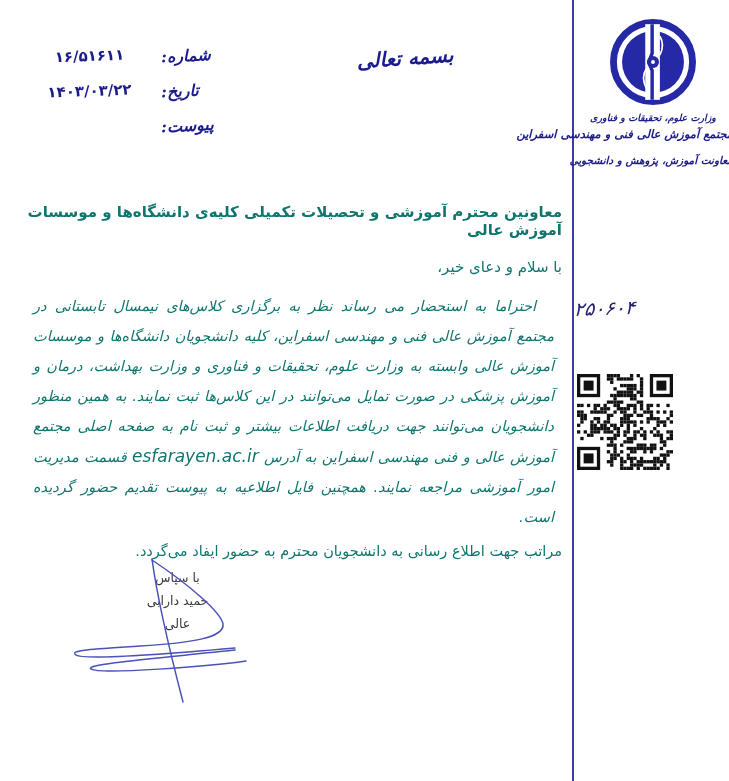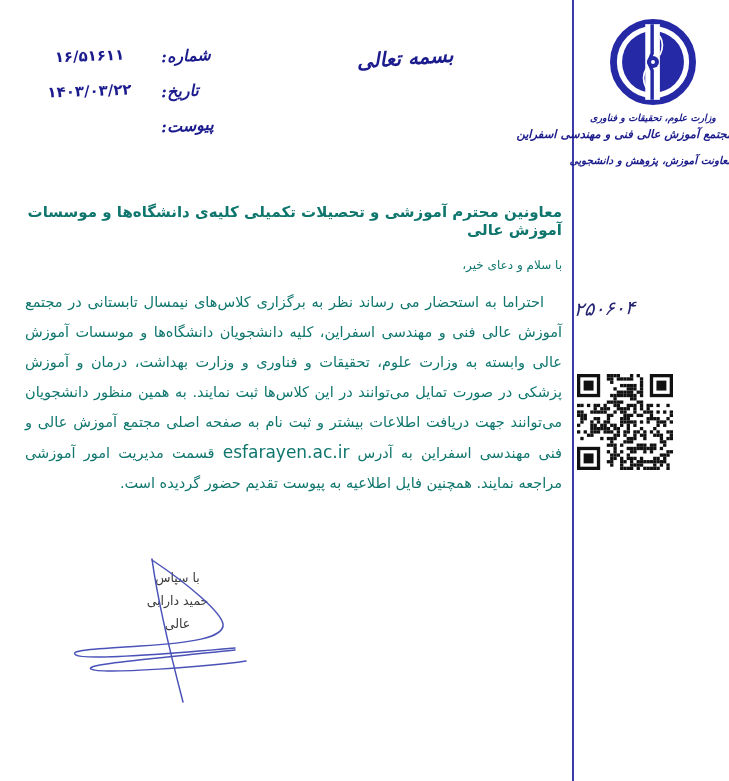--- a/index.html
+++ b/index.html
@@ -34,22 +34,22 @@
   .handnum{
     position:absolute;left:574px;top:297px;
     font:italic 19px "DejaVu Sans",sans-serif;color:#232370;
     letter-spacing:2.5px;transform:rotate(-2deg) skewX(-6deg);direction:ltr;
   }
   .qr{position:absolute;left:577px;top:374px;width:96px;height:96px;}
 
   
   .letter{position:absolute;left:25px;top:203px;width:537px;color:#0f766e;}
   .recipient{margin:0 0 19px;font-weight:bold;font-size:15px;text-align:right;}
-  .salutation{margin:0 0 15px;font-size:12px;}
-  .para{margin:0;font-size:14.5px;line-height:30px;text-align:justify;text-indent:18px;}
+  .salutation{margin:0 0 15px;font-size:15px;}
+  .para{margin:8px;font-size:14.5px;line-height:30px;text-align:justify;text-indent:18px;font-style:italic;}
   .para .url{font-size:17px;font-family:"DejaVu Sans",sans-serif;direction:ltr;unicode-bidi:embed;}
   .closing{margin:11px 0 0;font-size:14.5px;text-align:right;}
 
   
   .sig-block{position:absolute;left:30px;top:566px;width:295px;text-align:center;
     color:#3a3a3c;font-size:12.5px;line-height:23px;}
   .sig-scrawl{position:absolute;left:40px;top:548px;pointer-events:none;}
 </style>
 </head>
 <body>
@@ -400,20 +400,21 @@
           <rect width="23.17" height="23.17" fill="#111"></rect>
           <rect x="3.31" y="3.31" width="16.55" height="16.55" fill="#fff"></rect>
           <rect x="6.62" y="6.62" width="9.93" height="9.93" fill="#111"></rect>
         </g>
       </svg></div>
 
   <div class="letter">
     <p class="recipient">معاونین محترم آموزشی و تحصیلات تکمیلی کلیه‌ی دانشگاه‌ها و موسسات آموزش عالی</p>
     <p class="salutation">با سلام و دعای خیر،</p>
     <p class="para"><span>احتراما به استحضار می رساند نظر به برگزاری کلاس‌های نیمسال تابستانی در مجتمع آموزش عالی فنی و مهندسی اسفراین، کلیه دانشجویان دانشگاه‌ها و موسسات آموزش عالی وابسته به وزارت علوم، تحقیقات و فناوری و وزارت بهداشت، درمان و آموزش پزشکی در صورت تمایل می‌توانند در این کلاس‌ها ثبت نمایند. به همین منظور دانشجویان می‌توانند جهت دریافت اطلاعات بیشتر و ثبت نام به صفحه اصلی مجتمع آموزش عالی و فنی مهندسی اسفراین به آدرس </span><span class="url">esfarayen.ac.ir</span><span> قسمت مدیریت امور آموزشی مراجعه نمایند. همچنین فایل اطلاعیه به پیوست تقدیم حضور گردیده است.</span></p>
+    <p class="closing">مراتب جهت اطلاع رسانی به دانشجویان محترم به حضور ایفاد می‌گردد.</p>
   </div>
 
   <div class="sig-block">
     <div>با سپاس</div>
     <div>حمید دارابی</div>
     <div>عالی</div>
   </div>
 
   <svg class="sig-scrawl" width="260" height="165" viewBox="0 0 260 165">
     <g fill="none" stroke="#4a52b8" stroke-width="1.5" stroke-linecap="round">

